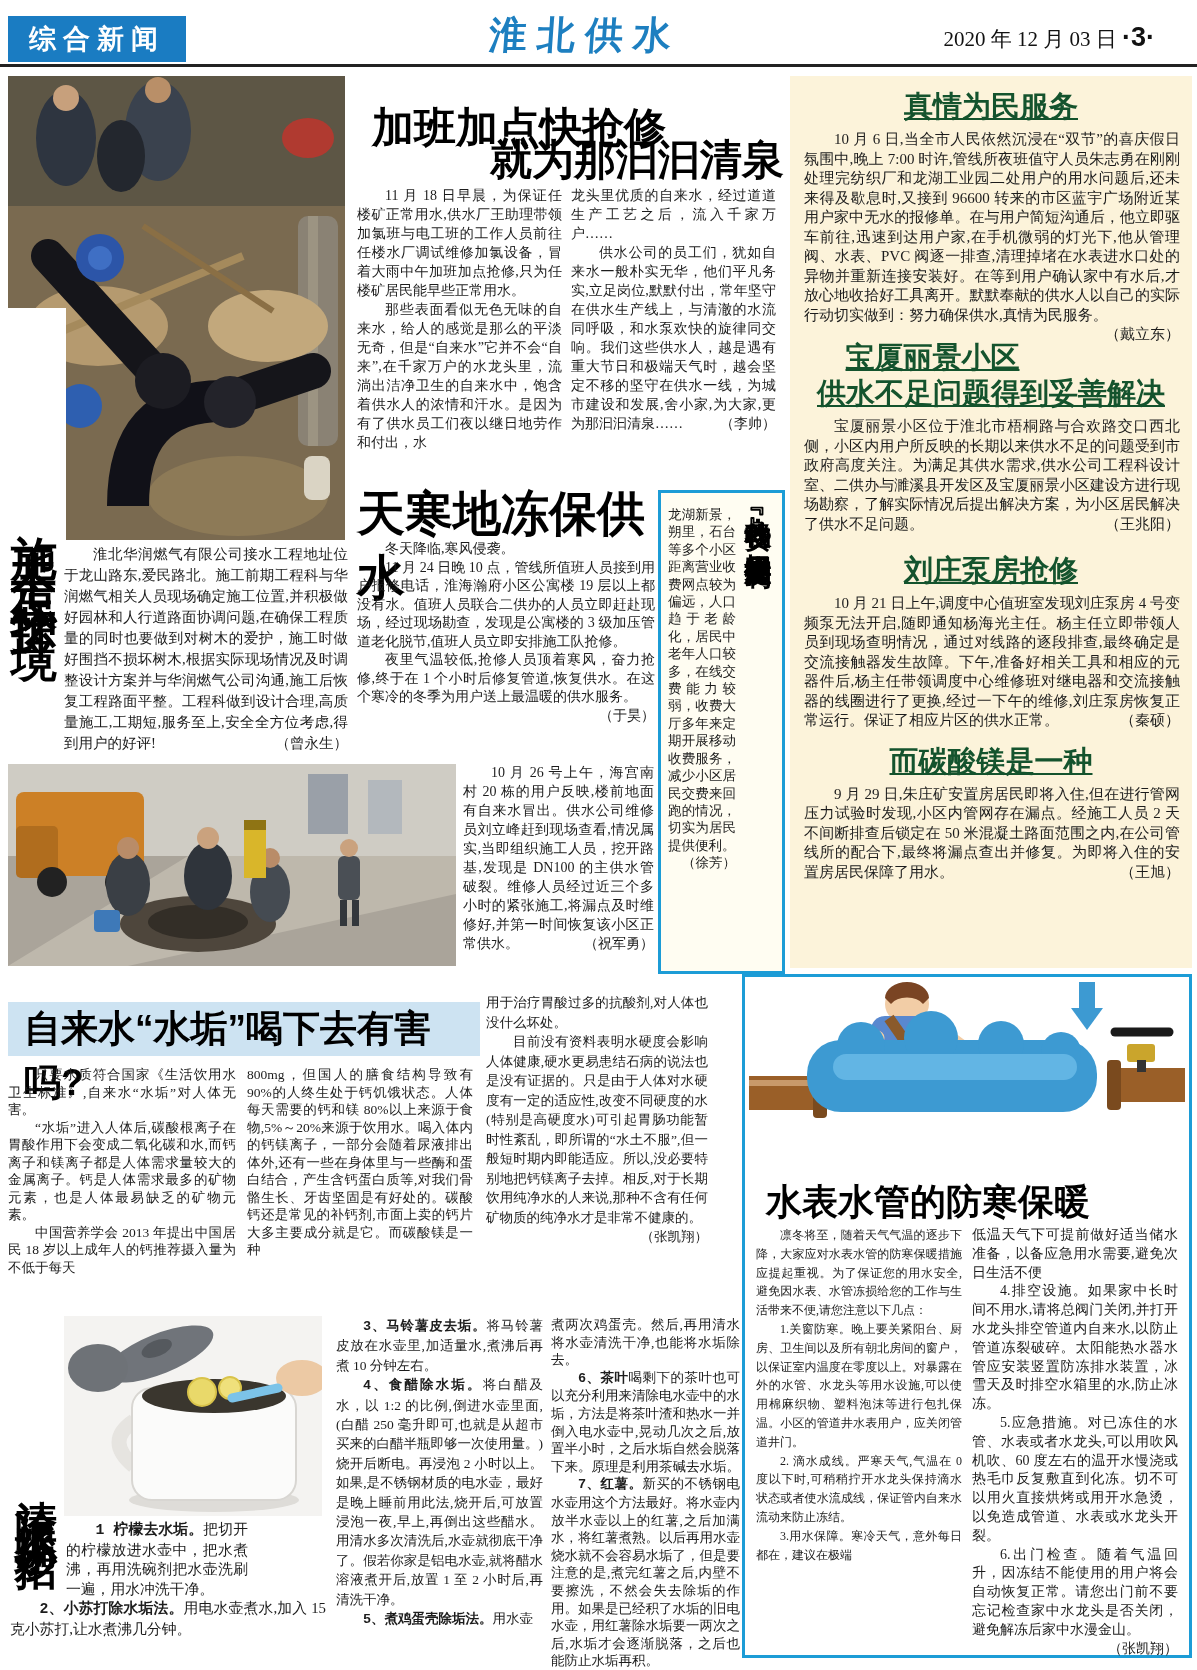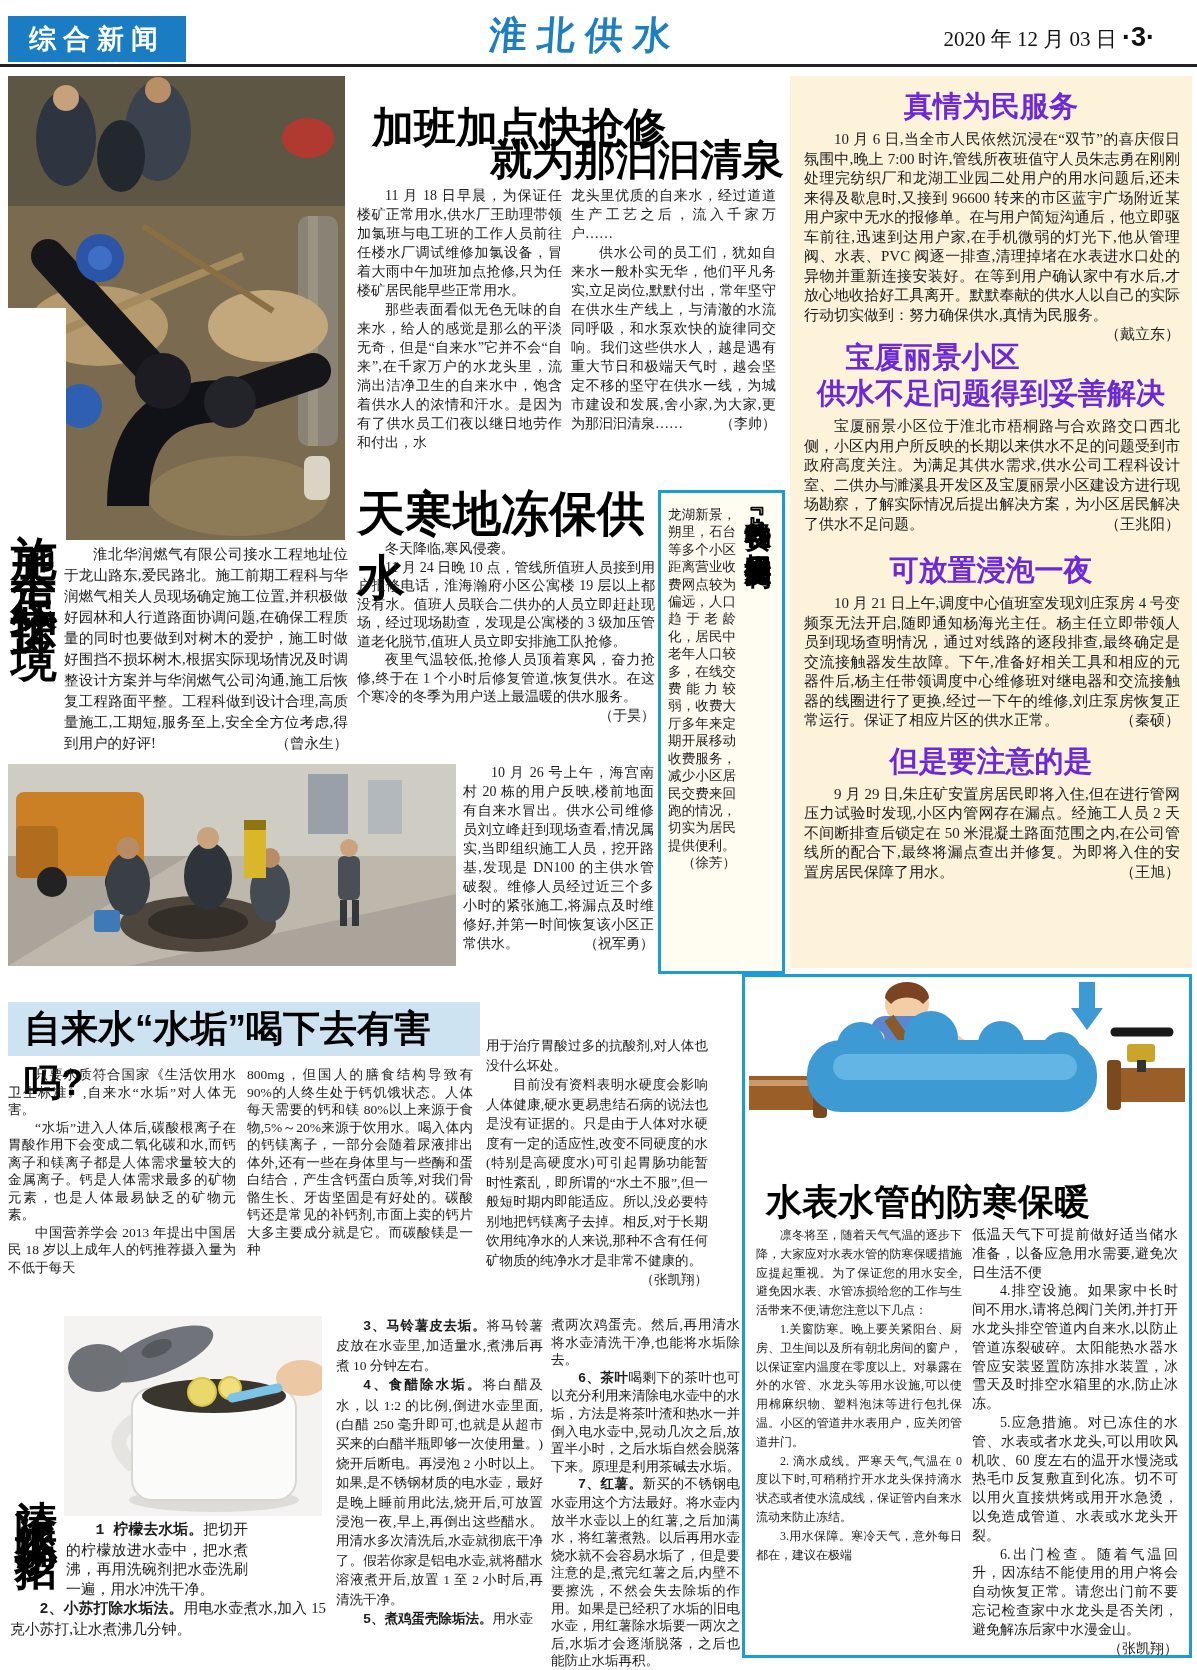--- a/index.html
+++ b/index.html
@@ -41,33 +41,33 @@
 
   
   #mobile-box{left:658px;top:490px;width:127px;height:484px;border:3px solid #1c9cd6;
     box-sizing:border-box;background:#fffdf2;}
   #mobile-body{left:668px;top:506px;width:68px;font-size:13.5px;line-height:17.4px;}
   #mobile-title{left:740px;top:498px;height:470px;font-size:27px;letter-spacing:1px;}
 
   
   #right-panel{left:790px;top:76px;width:402px;height:892px;background:#fcf3da;}
   #right-panel h3{margin:0;text-align:center;font-family:"Liberation Sans","DejaVu Sans",sans-serif;
-    font-weight:bold;font-size:29px;color:#6d28d9;line-height:36px;}
+    font-weight:bold;font-size:29px;color:#14532d;line-height:36px;text-decoration:underline;}
   #right-panel .body{margin:6px 12px 0 14px;font-size:15px;line-height:19.5px;}
   #r1-title{padding-top:12px;}
   #r2-title1{margin-top:14px !important;}
   #r3-title{margin-top:18px !important;}
   #r4-title{margin-top:12px !important;}
 
   
   #scale-band{left:8px;top:1002px;width:472px;height:54px;background:#cde3f2;}
   #scale-title{padding-left:16px;font-size:37px;line-height:54px;}
   #scale-col1{left:8px;top:1066px;width:228px;font-size:13.5px;line-height:17.5px;}
   #scale-col2{left:247px;top:1066px;width:226px;font-size:13.5px;line-height:17.5px;}
-  #scale-col3{left:486px;top:1036px;width:222px;font-size:13.5px;line-height:19.5px;}
+  #scale-col3{left:486px;top:993px;width:222px;font-size:13.5px;line-height:19.5px;}
 
   
   #vtitle-tips{left:10px;top:1322px;width:54px;height:345px;font-size:42px;letter-spacing:8px;text-align:center;}
   #photo3{left:64px;top:1316px;width:258px;height:200px;}
   #tips-col1{left:10px;top:1520px;width:316px;font-size:14.8px;line-height:19.5px;}
   #tips-col1 p:first-child{margin-left:56px;margin-right:78px;}
   #tips-col2{left:336px;top:1316px;width:207px;font-size:13.5px;line-height:19.4px;}
   #tips-col3{left:551px;top:1316px;width:189px;font-size:13.5px;line-height:17.6px;}
   .cols b{font-family:Liberation Mono, monospace;}
 
@@ -189,26 +189,26 @@
     <div class="cols body">
         <p>10 月 6 日,当全市人民依然沉浸在“双节”的喜庆假日氛围中,晚上 7:00 时许,管线所夜班值守人员朱志勇在刚刚处理完纺织厂和龙湖工业园二处用户的用水问题后,还未来得及歇息时,又接到 96600 转来的市区蓝宇广场附近某用户家中无水的报修单。在与用户简短沟通后，他立即驱车前往,迅速到达用户家,在手机微弱的灯光下,他从管理阀、水表、PVC 阀逐一排查,清理掉堵在水表进水口处的异物并重新连接安装好。在等到用户确认家中有水后,才放心地收拾好工具离开。默默奉献的供水人以自己的实际行动切实做到：努力确保供水,真情为民服务。<span class="author">（戴立东）</span></p>
       </div>
 
     <h3 id="r2-title1">宝厦丽景小区</h3>
     <h3>供水不足问题得到妥善解决</h3>
     <div class="cols body">
         <p>宝厦丽景小区位于淮北市梧桐路与合欢路交口西北侧，小区内用户所反映的长期以来供水不足的问题受到市政府高度关注。为满足其供水需求,供水公司工程科设计室、二供办与濉溪县开发区及宝厦丽景小区建设方进行现场勘察，了解实际情况后提出解决方案，为小区居民解决了供水不足问题。<span class="author">（王兆阳）</span></p>
       </div>
 
-    <h3 id="r3-title">可放置浸泡一夜</h3>
+    <h3 id="r3-title">刘庄泵房抢修</h3>
     <div class="cols body">
         <p>10 月 21 日上午,调度中心值班室发现刘庄泵房 4 号变频泵无法开启,随即通知杨海光主任。杨主任立即带领人员到现场查明情况，通过对线路的逐段排查,最终确定是交流接触器发生故障。下午,准备好相关工具和相应的元器件后,杨主任带领调度中心维修班对继电器和交流接触器的线圈进行了更换,经过一下午的维修,刘庄泵房恢复正常运行。保证了相应片区的供水正常。<span class="author">（秦硕）</span></p>
       </div>
 
-    <h3 id="r4-title">但是要注意的是</h3>
+    <h3 id="r4-title">而碳酸镁是一种</h3>
     <div class="cols body">
         <p>9 月 29 日,朱庄矿安置房居民即将入住,但在进行管网压力试验时发现,小区内管网存在漏点。经施工人员 2 天不间断排查后锁定在 50 米混凝土路面范围之内,在公司管线所的配合下,最终将漏点查出并修复。为即将入住的安置房居民保障了用水。<span class="author">（王旭）</span></p>
       </div>
   </div>
 
   <div class="abs" id="scale-band">
     <div class="hei" id="scale-title">自来水“水垢”喝下去有害吗?</div>
   </div>
   <div class="abs cols" id="scale-col1">
       <p>只要水质符合国家《生活饮用水卫生标准》,自来水“水垢”对人体无害。</p>

